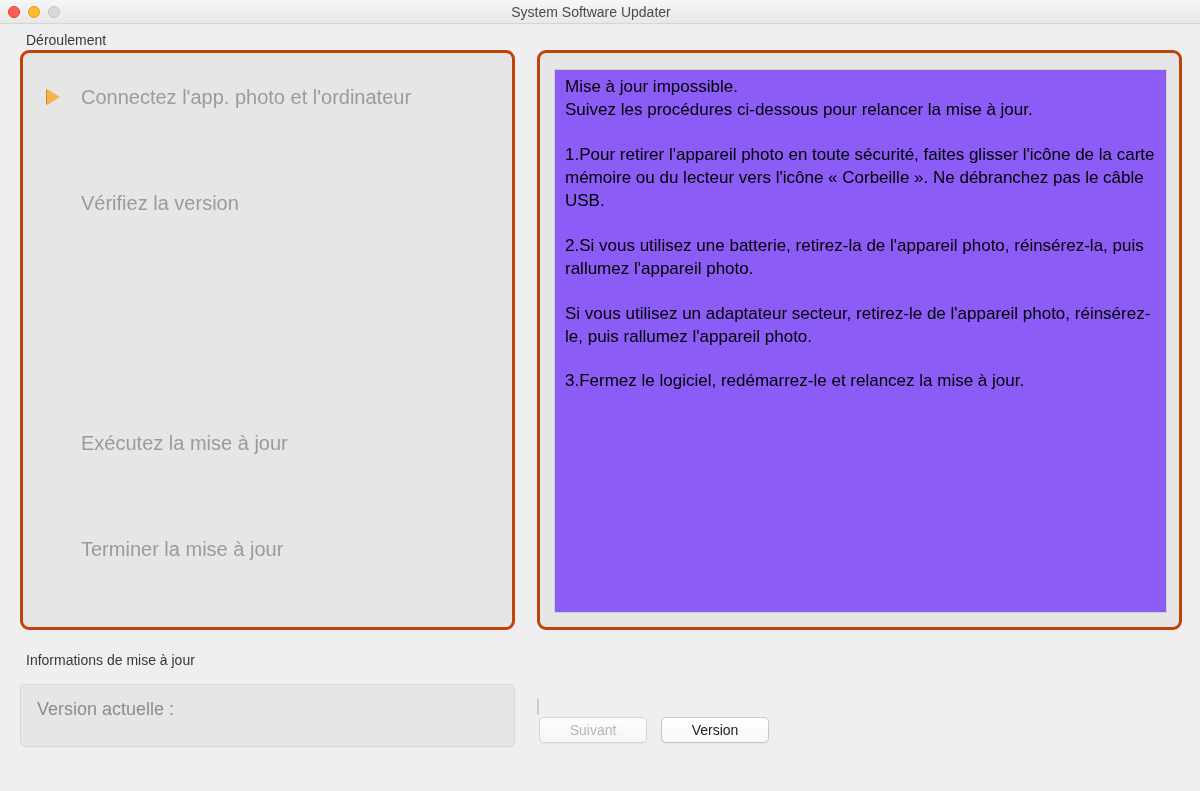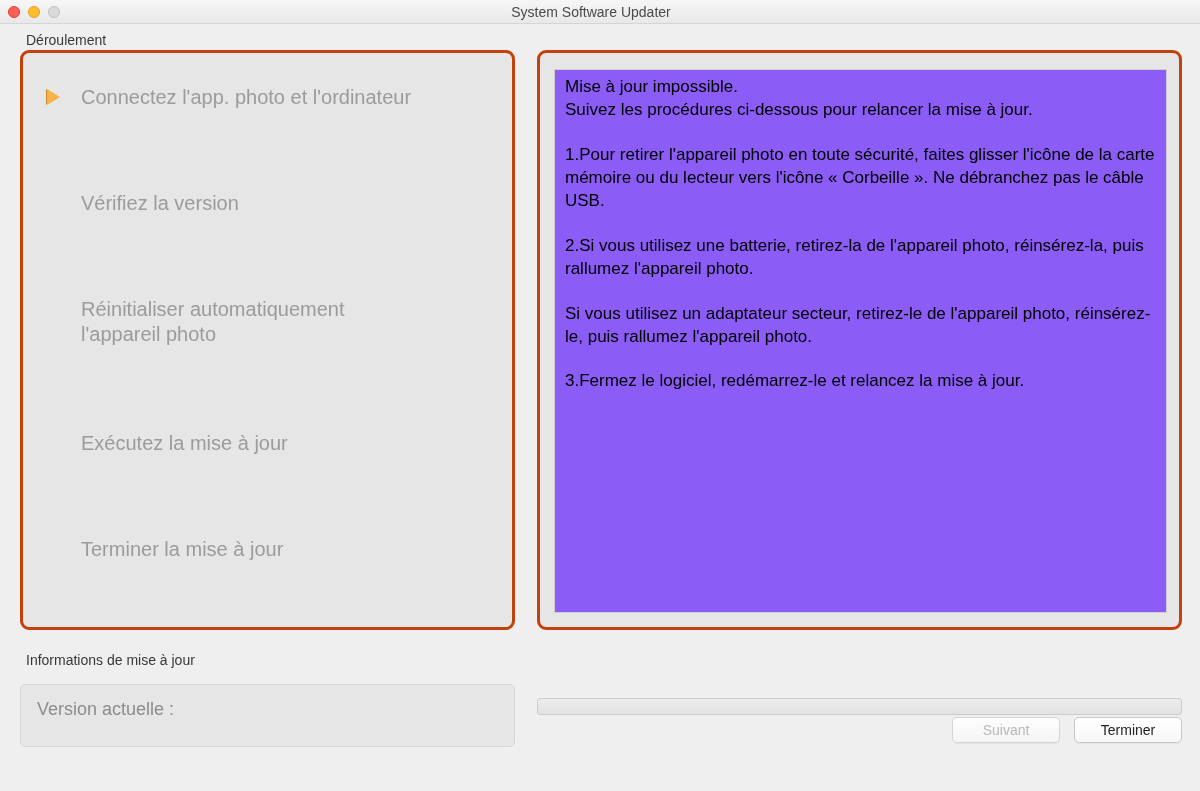--- a/index.html
+++ b/index.html
@@ -83,21 +83,21 @@
 
   
   .row-bottom { display: flex; gap: 22px; margin-top: 14px; }
   .info-panel {
     width: 495px; background: #e6e6e6;
     border: 1px solid #d7d7d7; border-radius: 5px;
     padding: 10px 16px 14px 16px;
   }
   .info-row { font-size: 18px; color: #8c8c8c; margin: 4px 0 12px 0; }
 
-  .right-bottom { flex: 1; display: flex; flex-direction: column; }
+  .right-bottom { flex: 1; display: flex; flex-direction: row; }
   .progress {
     height: 17px;
     background: linear-gradient(#ececec, #e2e2e2);
     border: 1px solid #cccccc;
     border-radius: 3px;
     margin-top: 14px;
   }
   .button-row {
     margin-top: auto;
     display: flex; justify-content: flex-end; gap: 14px;
@@ -139,21 +139,20 @@
             <div class="play-triangle"></div>
           </div>
         <div class="step-label">Connectez l'app. photo et l'ordinateur</div>
       </div>
       <div class="step" style="top:138px">
         <div class="icon-slot"></div>
         <div class="step-label">Vérifiez la version</div>
       </div>
       <div class="step" style="top:244px">
         <div class="icon-slot"></div>
-        <div class="step-label" style="max-width:340px">Réinitialiser automatiquement l'appareil photo</div>
       </div>
       <div class="step" style="top:378px">
         <div class="icon-slot"></div>
         <div class="step-label">Exécutez la mise à jour</div>
       </div>
       <div class="step" style="top:484px">
         <div class="icon-slot"></div>
         <div class="step-label">Terminer la mise à jour</div>
       </div>
     </div>
@@ -177,18 +176,18 @@
       <div class="info-row">
         <span>Version actuelle :</span>
         <span></span>
       </div>
     </div>
 
     <div class="right-bottom">
       <div class="progress"></div>
       <div class="button-row">
         <div class="btn disabled">Suivant</div>
-        <div class="btn primary">Terminer</div>
+        <div class="btn primary">Version</div>
       </div>
     </div>
   </div>
 
 </div>
 
 </body></html>

